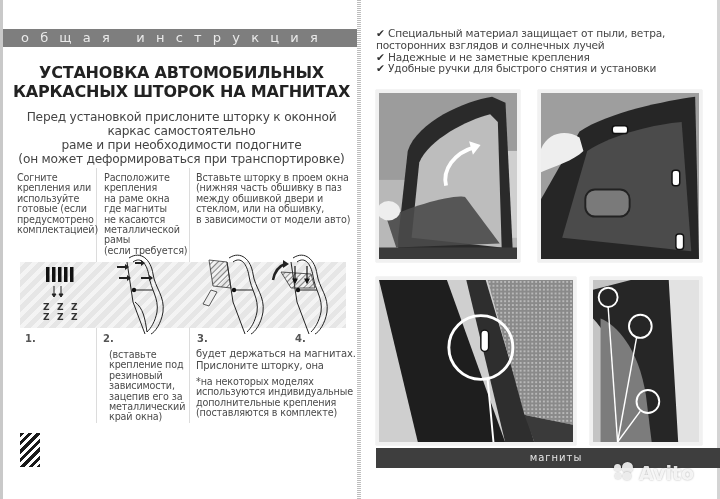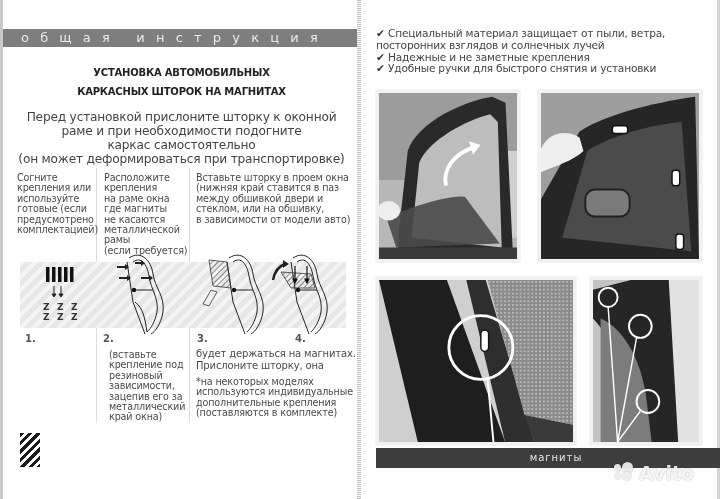--- a/index.html
+++ b/index.html
@@ -25,21 +25,21 @@
   
   .banner {
     position: absolute; left: 0; top: 29px; width: 357px; height: 18px;
     background: #7e7e7e; color: #eaeaea;
     font-size: 13px; letter-spacing: 11.2px; line-height: 18px;
     padding-left: 18px; white-space: nowrap; overflow: hidden;
   }
 
   .title {
     position: absolute; left: 0; top: 63px; width: 357px;
-    text-align: center; font-size: 10px; font-weight: bold; color: #222;
+    text-align: center; font-size: 16px; font-weight: bold; color: #222;
     line-height: 19px; letter-spacing: -0.2px;
   }
   .intro {
     position: absolute; left: 0; top: 110px; width: 357px;
     text-align: center; font-size: 12.2px; color: #444; line-height: 14px;
     letter-spacing: -0.2px;
   }
 
   
   .col-divider { position: absolute; width: 1px; background: #dcdcdc; }
@@ -95,22 +95,22 @@
 <div class="page-left">
   <div class="banner">общая инструкция</div>
 
   <div class="title">
     <div>УСТАНОВКА АВТОМОБИЛЬНЫХ</div>
     <div>КАРКАСНЫХ ШТОРОК НА МАГНИТАХ</div>
   </div>
 
   <div class="intro">
     <div>Перед установкой прислоните шторку к оконной</div>
+    <div>каркас самостоятельно</div>
     <div>раме и при необходимости подогните</div>
-    <div>каркас самостоятельно</div>
     <div>(он может деформироваться при транспортировке)</div>
   </div>
 
   <div class="col-divider" style="left:93px; top:168px; height:255px;"></div>
   <div class="col-divider" style="left:186px; top:168px; height:255px;"></div>
 
   <div class="step-text" style="left:14px; top:173px;">
     <div>Согните</div>
     <div>крепления или</div>
     <div>используйте</div>
@@ -125,21 +125,21 @@
     <div>на раме окна</div>
     <div>где магниты</div>
     <div>не касаются</div>
     <div>металлической</div>
     <div>рамы</div>
     <div>(если требуется)</div>
   </div>
 
   <div class="step-text" style="left:193px; top:173px;">
     <div>Вставьте шторку в проем окна</div>
-    <div>(нижняя край ставится в паз</div>
+    <div>(нижняя часть обшивку в паз</div>
     <div>между обшивкой двери и</div>
     <div>стеклом, или на обшивку,</div>
     <div>в зависимости от модели авто)</div>
   </div>
 
   <div class="hatch-band"></div>
 
   <svg style="position:absolute; left:36px; top:262px;" width="46" height="64" viewBox="0 0 46 64">
     <g fill="#111">
       <rect x="7" y="5" width="3.5" height="15"></rect>

